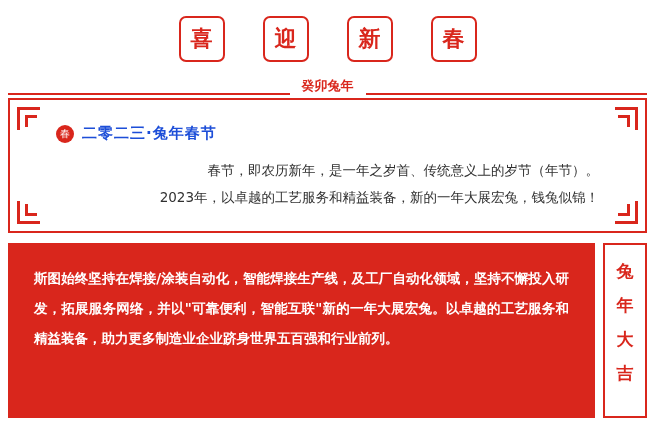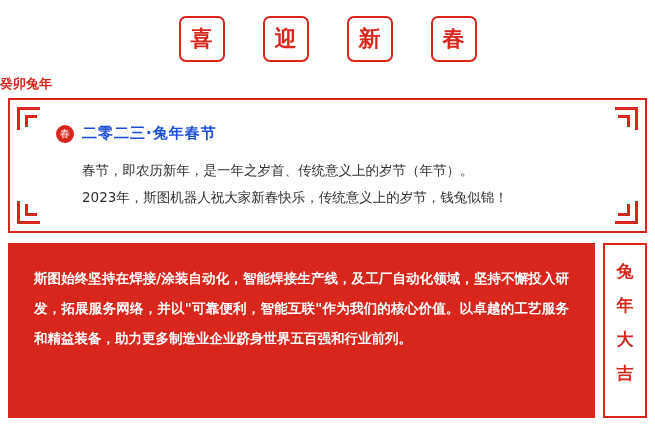--- a/index.html
+++ b/index.html
@@ -46,23 +46,22 @@
     text-align: center;
     font-family: "DejaVu Sans", sans-serif;
     font-weight: bold;
     box-sizing: border-box;
   }
   .subtitle-row {
     position: relative;
     margin-top: 9px;
     height: 22px;
     display: flex;
-    align-items: flex-start;
+    align-items: flex-end;
     justify-content: center;
-    flex-direction: column;
   }
   .rule {
     height: 2px;
     background: #d9261c;
     flex: 1 1 auto;
   }
   .rule.left { margin-right: 12px; margin-left: 8px; }
   .rule.right { margin-left: 12px; margin-right: 8px; }
   .subtitle {
     color: #d9261c;
@@ -130,20 +129,21 @@
     font-family: "DejaVu Sans", sans-serif;
     letter-spacing: 1px;
   }
   .card-body {
     margin-top: 14px;
     padding-left: 26px;
     color: #303030;
     font-size: 13.5px;
     line-height: 27px;
     font-family: "DejaVu Sans", sans-serif;
+    text-align: right;
   }
 
   
   .redblock-wrap {
     position: relative;
     margin: 10px 8px 0 8px;
     display: flex;
     align-items: stretch;
     height: 175px;
   }
@@ -205,27 +205,27 @@
     <span class="corner bl"></span>
     <span class="corner br"></span>
 
     <div class="card-inner">
       <div class="card-title-row">
         <span class="mini-seal">春</span>
         <span class="card-title">二零二三·兔年春节</span>
       </div>
       <div class="card-body">
         <div>春节，即农历新年，是一年之岁首、传统意义上的岁节（年节）。</div>
-        <div>2023年，斯图机器人祝大家新春快乐，传统意义上的岁节，钱兔似锦！</div>
+        <div>2023年，以卓越的工艺服务和精益装备，新的一年大展宏兔，钱兔似锦！</div>
       </div>
     </div>
   </div>
 
   <div class="redblock-wrap">
-    <div class="redblock">斯图始终坚持在焊接/涂装自动化，智能焊接生产线，及工厂自动化领域，坚持不懈投入研发，拓展服务网络，并以"可靠便利，智能互联"作为我们的核心价值。以卓越的工艺服务和精益装备，助力更多制造业企业跻身世界五百强和行业前列。</div>
+    <div class="redblock">斯图始终坚持在焊接/涂装自动化，智能焊接生产线，及工厂自动化领域，坚持不懈投入研发，拓展服务网络，并以"可靠便利，智能互联"新的一年大展宏兔。以卓越的工艺服务和精益装备，助力更多制造业企业跻身世界五百强和行业前列。</div>
     <div class="sidebar">
       <div class="sidebar-char">兔</div>
       <div class="sidebar-char">年</div>
       <div class="sidebar-char">大</div>
       <div class="sidebar-char">吉</div>
     </div>
   </div>
 
 </div>
 

